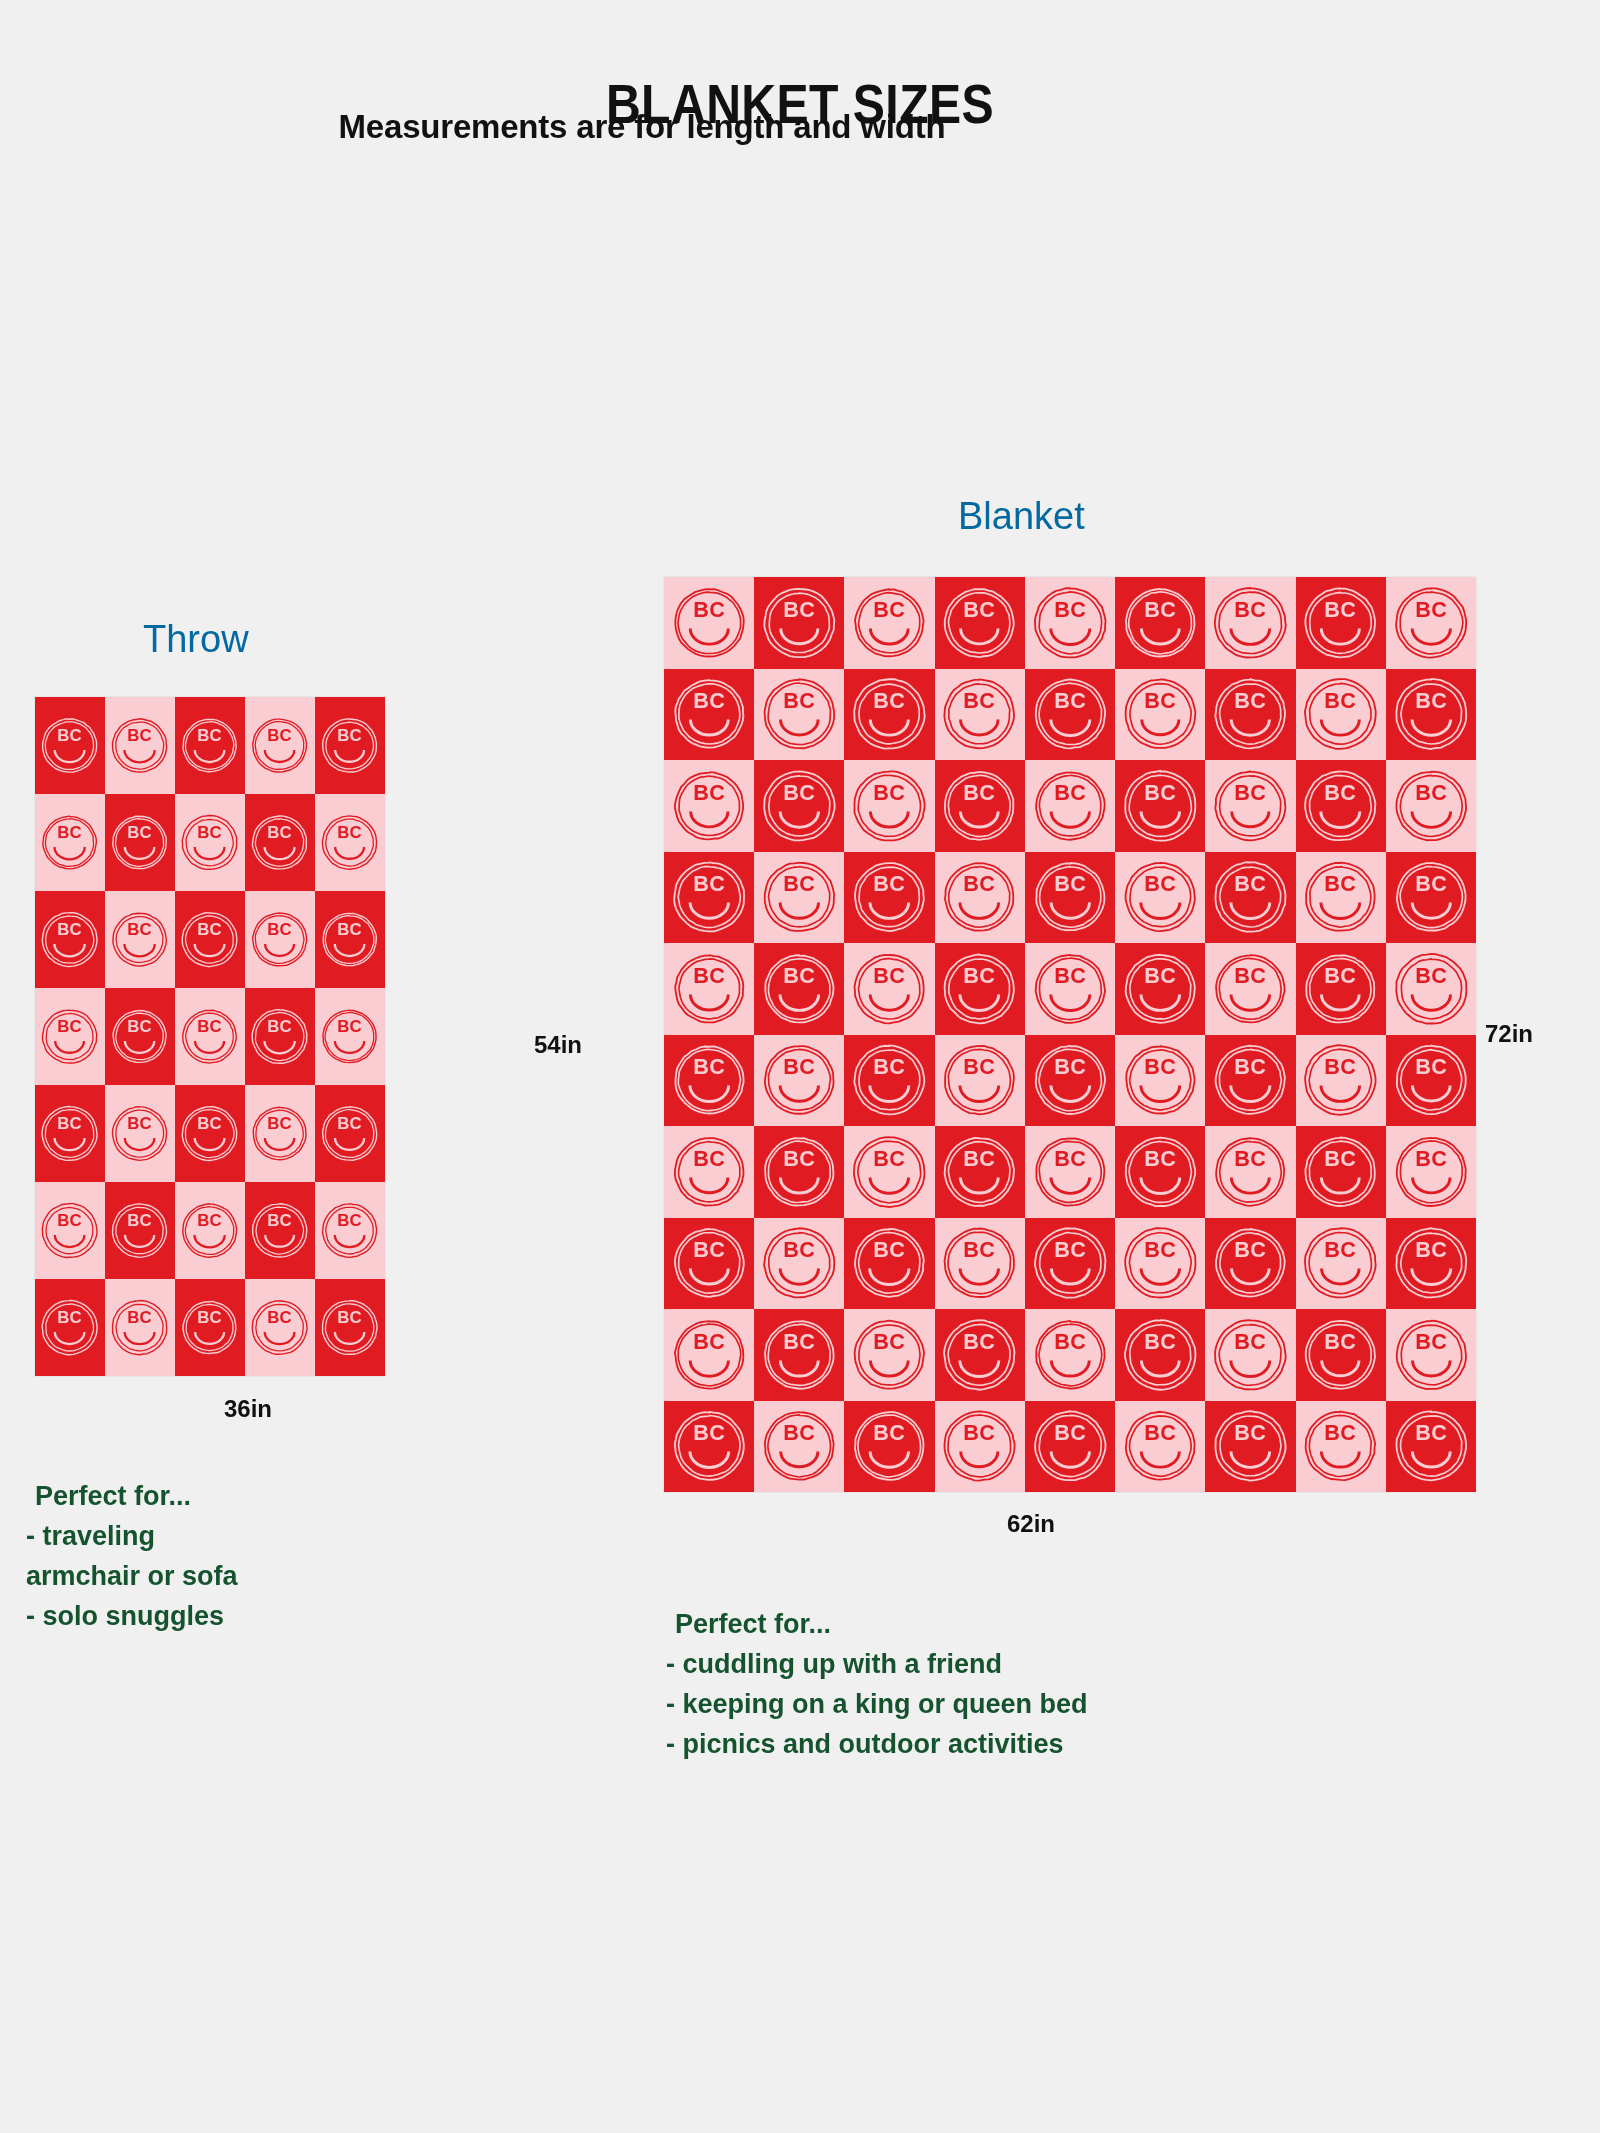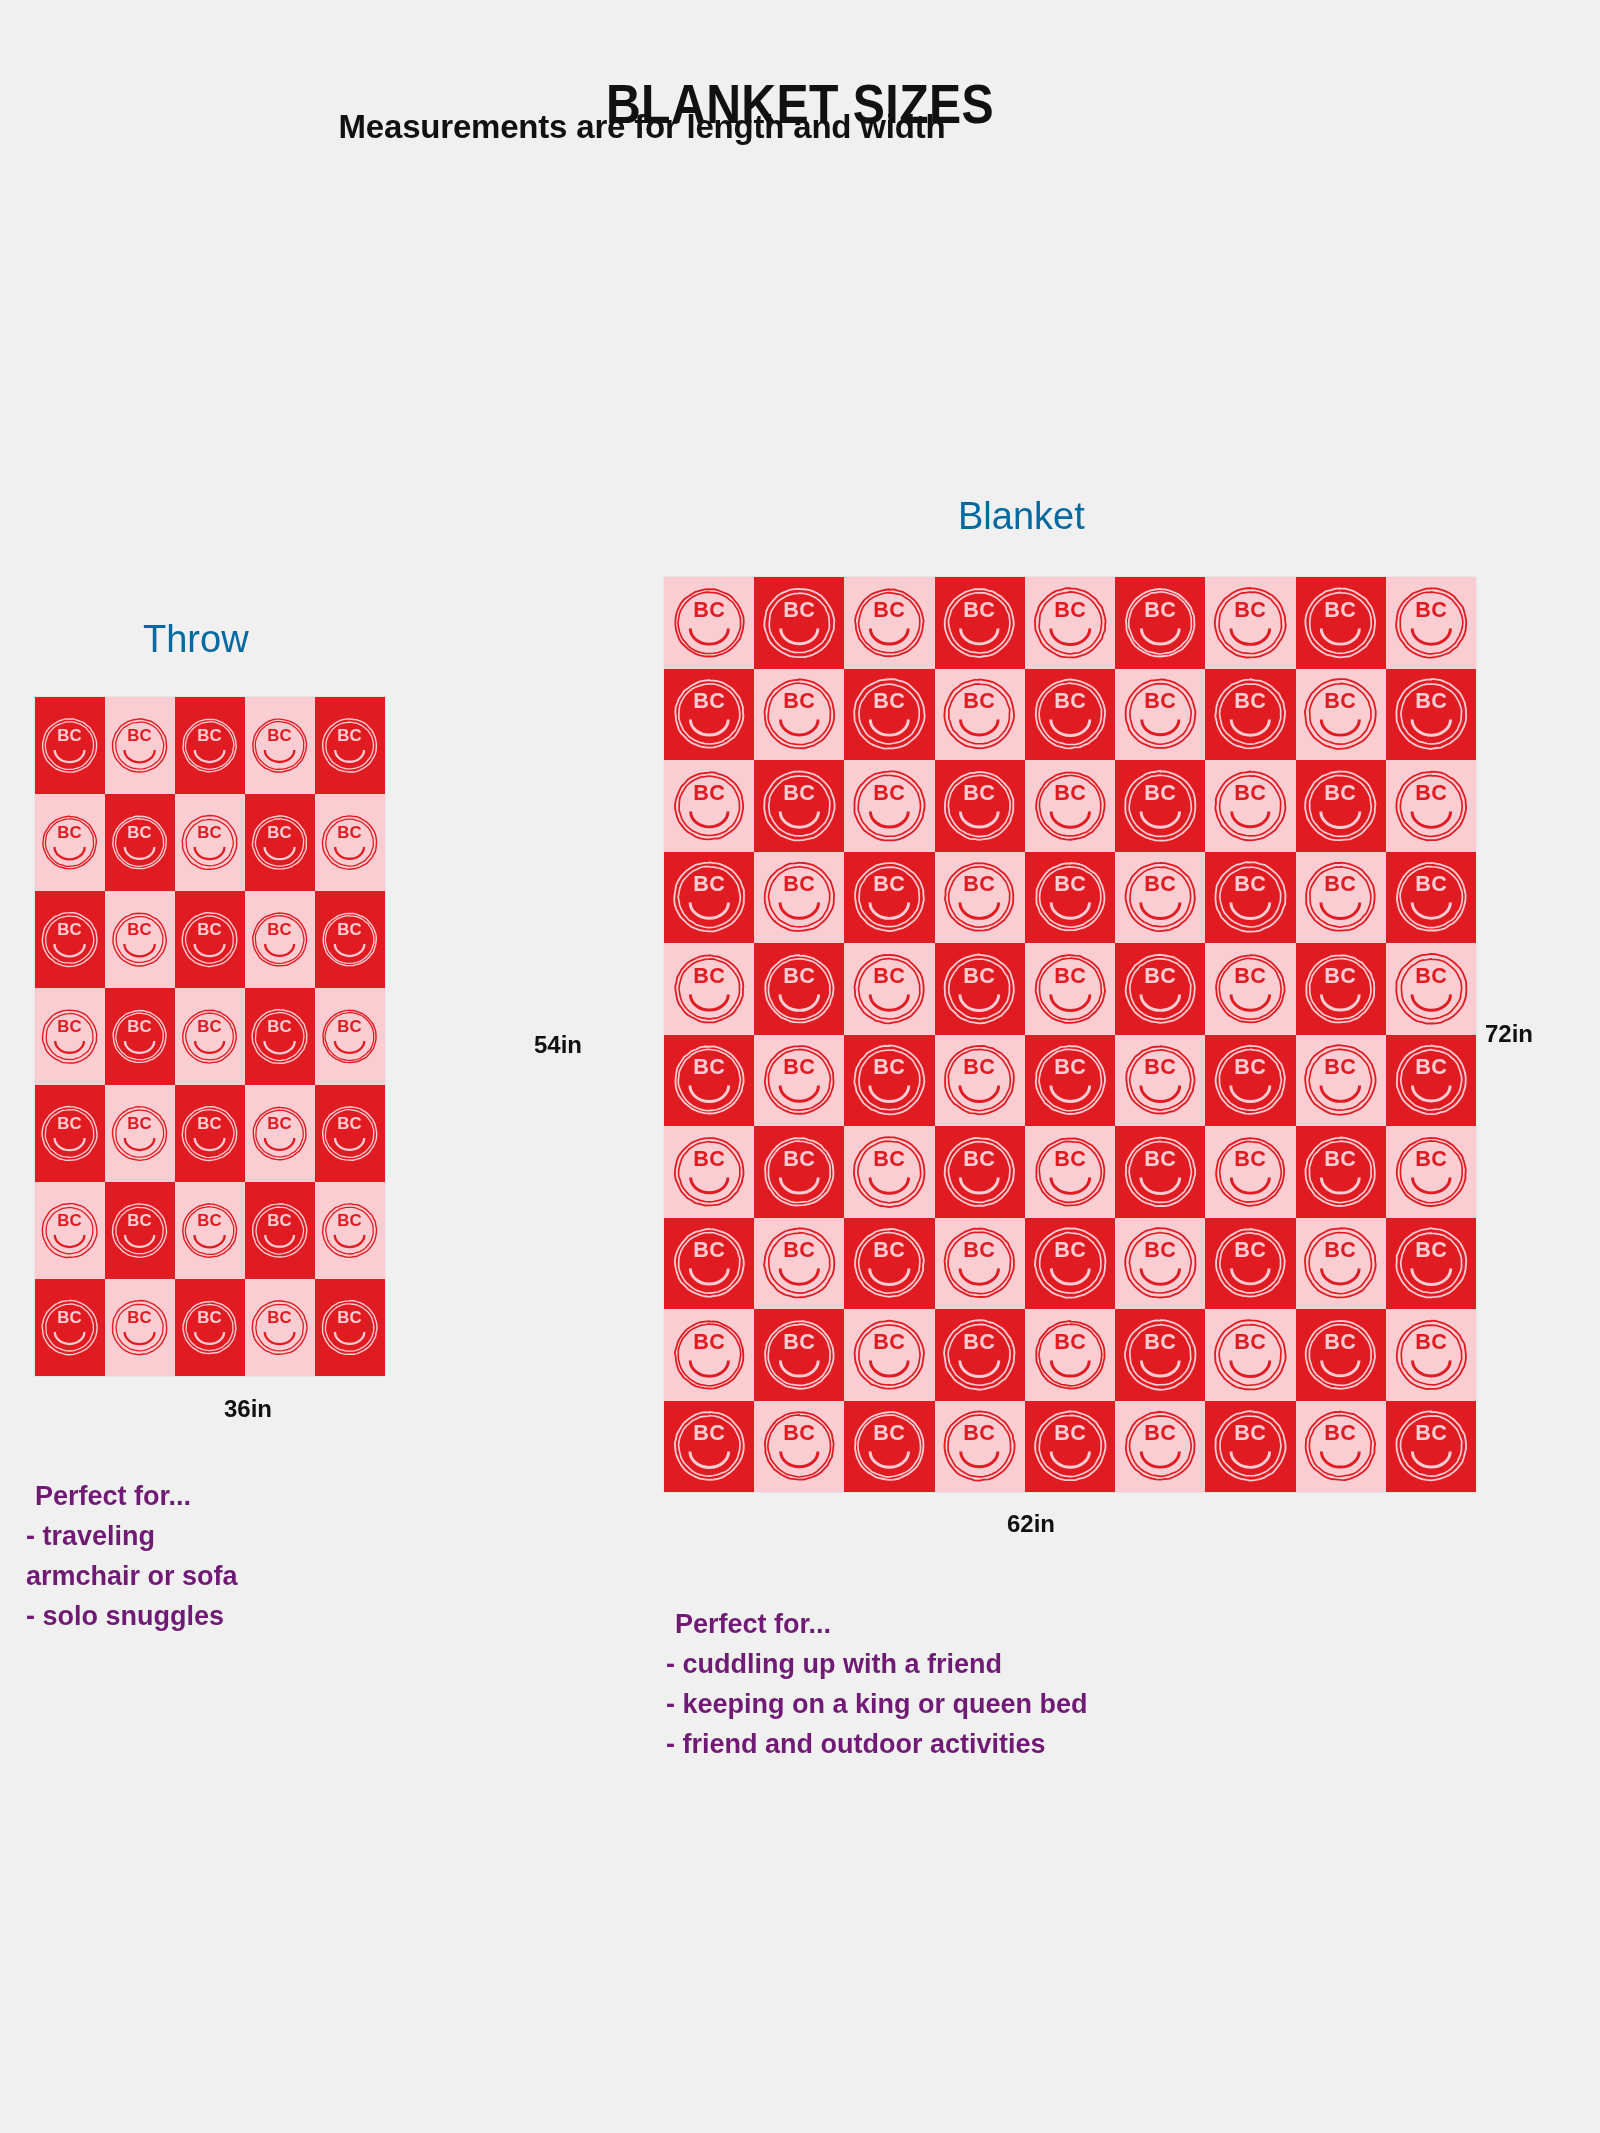--- a/index.html
+++ b/index.html
@@ -114,21 +114,21 @@
 
   .cell svg { display: block; width: 96%; height: 96%; }
   .cell.red  svg { color: #facdd2; }
   .cell.pink svg { color: #e11b22; }
 
   
   .blurb {
     position: absolute;
     font-weight: 700;
     line-height: 1.48;
-    color: #701a75;
+    color: #14532d;
     white-space: pre-wrap;
   }
   #throw-blurb   { left: 26px;  top: 1477px; width: 380px; font-size: 27px; }
   #blanket-blurb { left: 666px; top: 1605px; width: 700px; font-size: 27px; }
   .blurb .blurb-head { display: block; padding-left: 9px; }
   .blurb .blurb-item { display: block; }
 </style>
 </head>
 <body>
 
@@ -1151,15 +1151,15 @@
       <path d="M28.17 56.50 A21.83 17.90 0 0 0 71.83 56.50" fill="none" stroke="currentColor" stroke-width="3.4" stroke-linecap="butt"></path>
       <text x="50" y="43" text-anchor="middle" font-family="'Liberation Sans', sans-serif" font-weight="700" font-size="25" letter-spacing="0.5" fill="currentColor">BC</text>
     </svg>
       </div>
     </div>
 
   <div id="blanket-height-label" class="dim-label">72in</div>
 
   <div id="blanket-width-label" class="dim-label">62in</div>
 
-  <div id="blanket-blurb" class="blurb"><span class="blurb-head">Perfect for...</span><span class="blurb-item">- cuddling up with a friend</span><span class="blurb-item">- keeping on a king or queen bed</span><span class="blurb-item">- friend and outdoor activities</span></div>
+  <div id="blanket-blurb" class="blurb"><span class="blurb-head">Perfect for...</span><span class="blurb-item">- cuddling up with a friend</span><span class="blurb-item">- keeping on a king or queen bed</span><span class="blurb-item">- picnics and outdoor activities</span></div>
 
 </div>
 
 </body></html>

